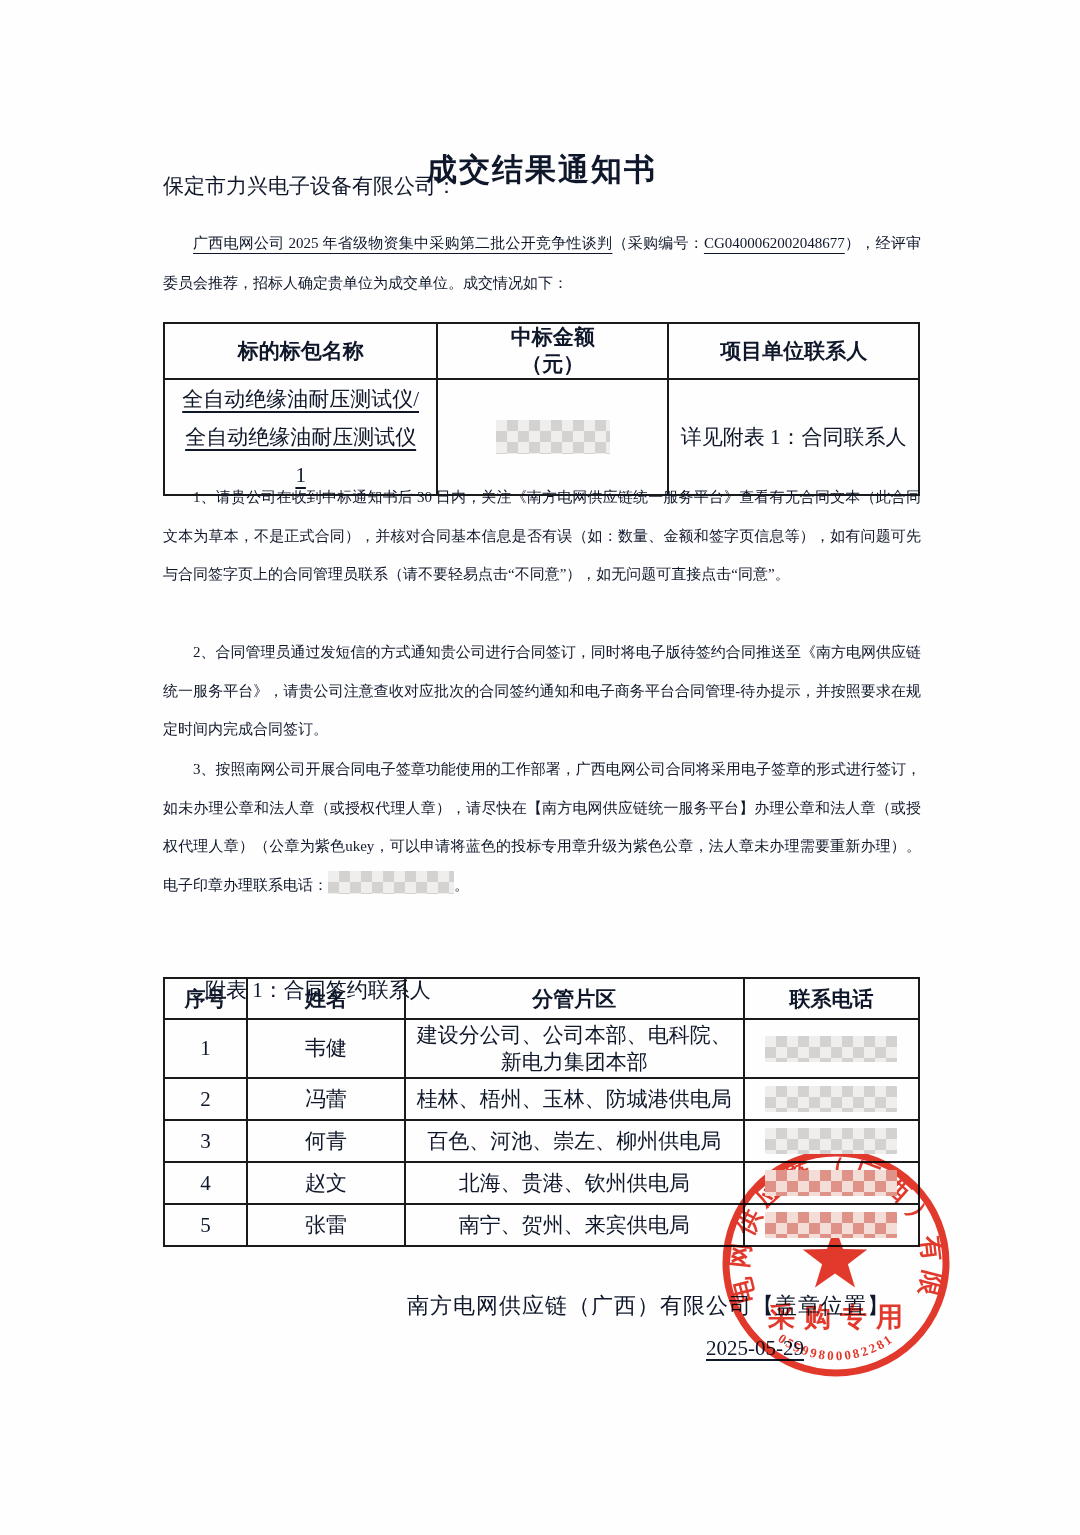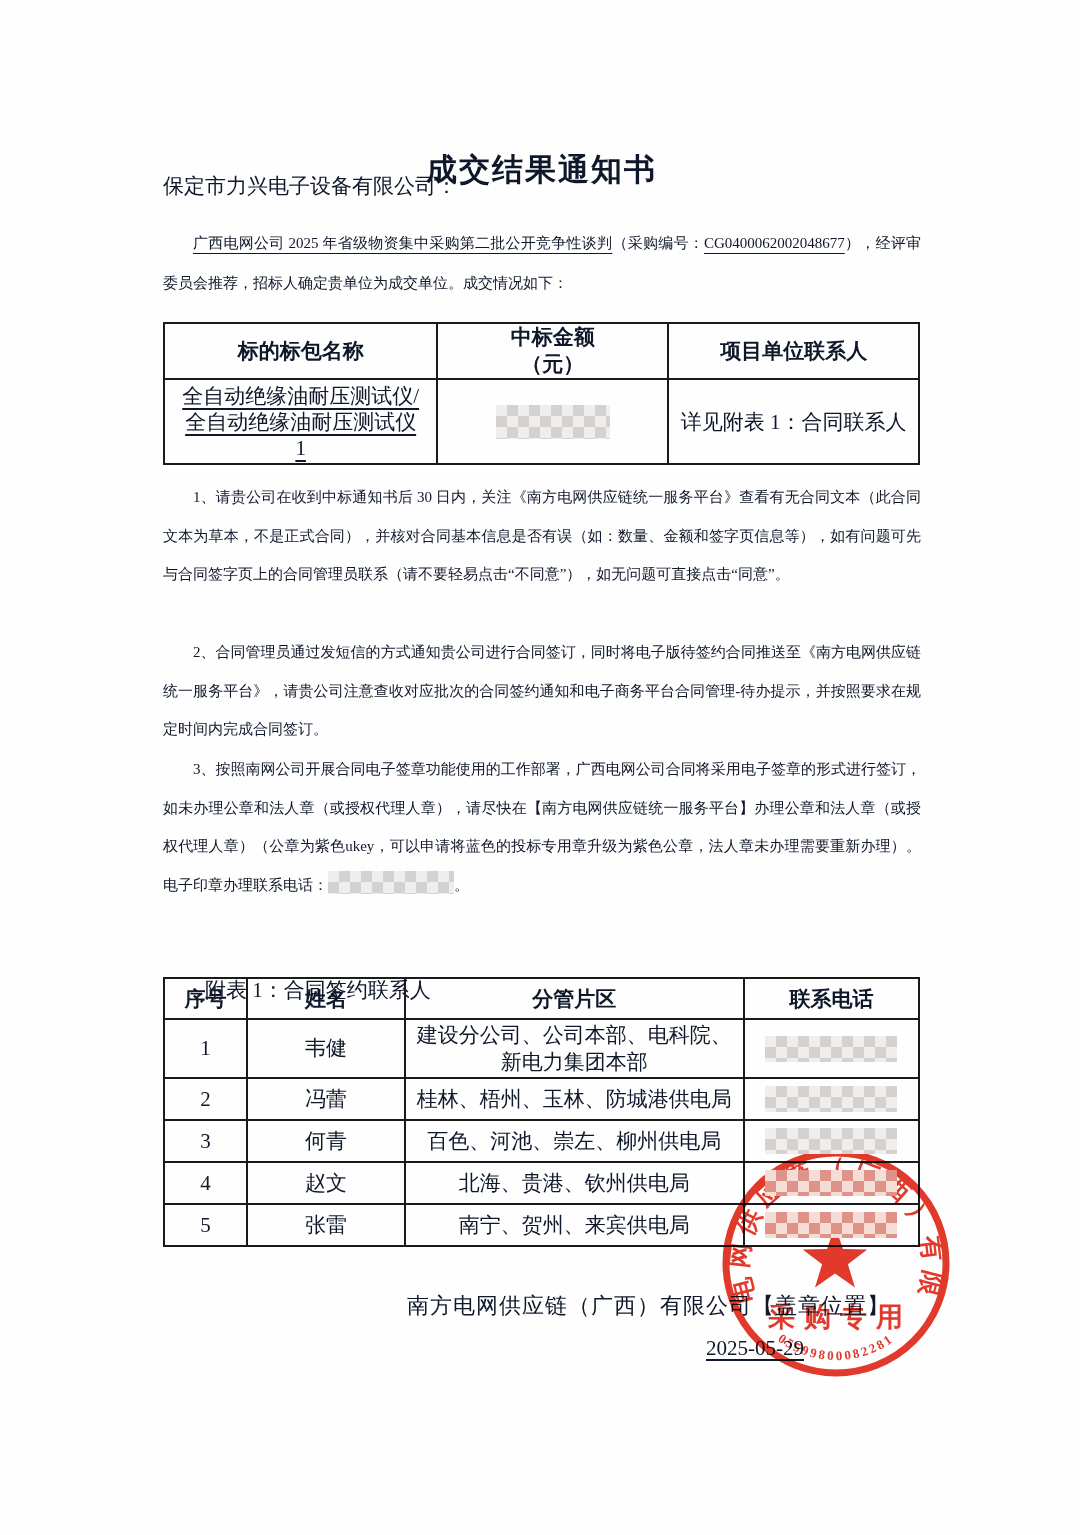--- a/index.html
+++ b/index.html
@@ -34,21 +34,21 @@
   .tbl th,.tbl td{
     border:2px solid #1a1a1a;padding:0 4px;text-align:center;
     vertical-align:middle;font-size:21px;overflow:hidden;
   }
   .tbl th{font-weight:bold;}
   .pre{white-space:pre-line;}
   .t1{left:163px;top:322px;width:757px;}
   .t1 col.c1{width:36.2%}.t1 col.c2{width:30.6%}.t1 col.c3{width:33.2%}
   .t1 tr.hd{height:55px;}
   .t1 tr.dr{height:85px;}
-  .t1 .pkg{line-height:26px;}
+  .t1 .pkg{line-height:38px;}
   .t1 th{line-height:27px;}
   .t2{left:163px;top:977px;width:757px;}
   .t2 col.c1{width:11%}.t2 col.c2{width:20.9%}.t2 col.c3{width:44.9%}.t2 col.c4{width:23.2%}
   .t2 tr.hd{height:41px;}
   .t2 tr.r1{height:59px;}
   .t2 tr.rn{height:42px;}
   .t2 td{line-height:27px;}
 
   .mosaic{
     background:repeating-conic-gradient(#d3d2d0 0% 25%,#efeeec 0% 50%);

